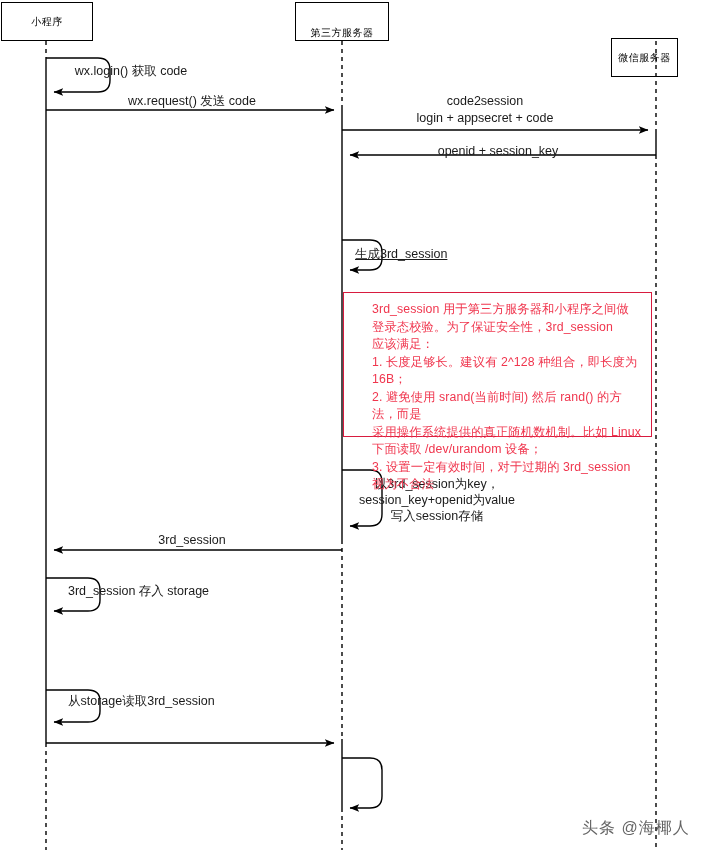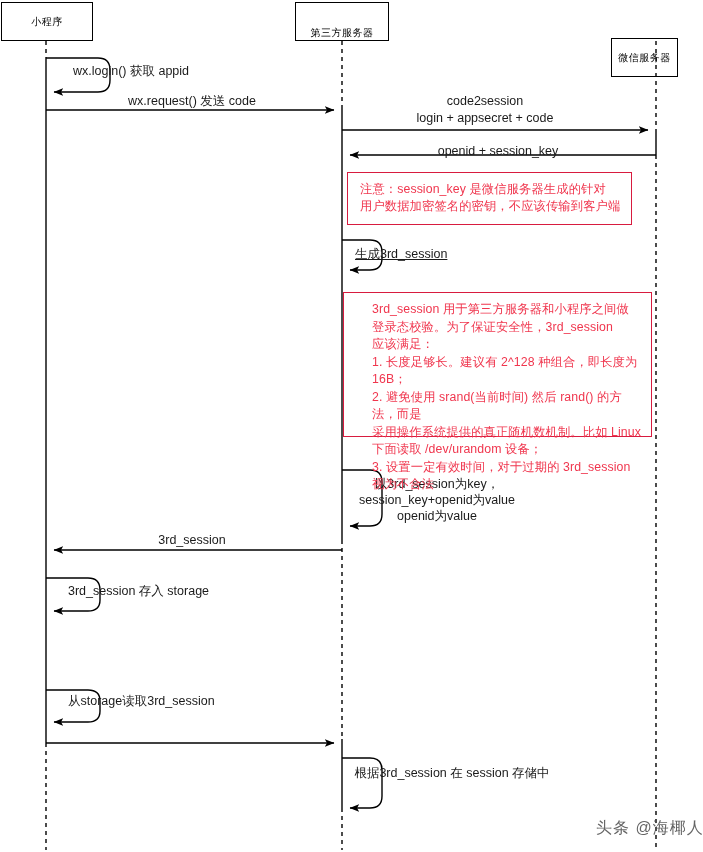--- a/index.html
+++ b/index.html
@@ -136,53 +136,50 @@
 
       <path d="M46,690 L88,690 Q100,690 100,701 L100,711 Q100,722 88,722 L54,722" marker-end="url(#arrowhead)"></path>
 
       <line x1="46" y1="743" x2="334" y2="743" marker-end="url(#arrowhead)"></line>
 
       <path d="M342,758 L370,758 Q382,758 382,770 L382,796 Q382,808 370,808 L350,808" marker-end="url(#arrowhead)"></path>
 
     </g>
   </svg>
 
-  <div class="msg-label center" style="left:131px; top:64px;">wx.login() 获取 appid</div>
+  <div class="msg-label center" style="left:131px; top:64px;">wx.login() 获取 code</div>
 
   <div class="msg-label center" style="left:192px; top:94px;">wx.request() 发送 code</div>
 
   <div class="msg-label center" style="left:485px; top:94px;">code2session</div>
   <div class="msg-label center" style="left:485px; top:111px;">login + appsecret + code</div>
 
   <div class="msg-label center" style="left:498px; top:144px;">openid + session_key</div>
 
   <div class="msg-label" style="left:355px; top:247px;text-decoration:underline;">生成3rd_session</div>
 
   <div class="msg-label center" style="left:437px; top:477px;">以3rd_session为key，</div>
   <div class="msg-label center" style="left:437px; top:493px;">session_key+openid为value</div>
-  <div class="msg-label center" style="left:437px; top:509px;">openid为value</div>
+  <div class="msg-label center" style="left:437px; top:509px;">写入session存储</div>
 
   <div class="msg-label center" style="left:192px; top:533px;text-align:center;">3rd_session</div>
 
   <div class="msg-label" style="left:68px; top:584px;">3rd_session 存入 storage</div>
 
   <div class="msg-label" style="left:68px; top:694px;">从storage读取3rd_session</div>
 
 
-  <div class="msg-label center" style="left:452px; top:766px;">根据3rd_session 在 session 存储中</div>
 
-  <div class="note" style="left:347px; top:172px; width:285px; height:53px;">注意：session_key 是微信服务器生成的针对
-用户数据加密签名的密钥，不应该传输到客户端</div>
 
   <div class="note tight" style="left:343px; top:292px; width:309px; height:145px;padding-left:28px;">3rd_session 用于第三方服务器和小程序之间做
 登录态校验。为了保证安全性，3rd_session
 应该满足：
 1. 长度足够长。建议有 2^128 种组合，即长度为 16B；
 2. 避免使用 srand(当前时间) 然后 rand() 的方法，而是
 采用操作系统提供的真正随机数机制。比如 Linux
 下面读取 /dev/urandom 设备；
 3. 设置一定有效时间，对于过期的 3rd_session
 视为不合法</div>
 
 
-  <div class="watermark" style="left:596px; top:818px;">头条 @海椰人</div>
+  <div class="watermark" style="left:582px; top:818px;">头条 @海椰人</div>
 
 </div>
 
 </body></html>

